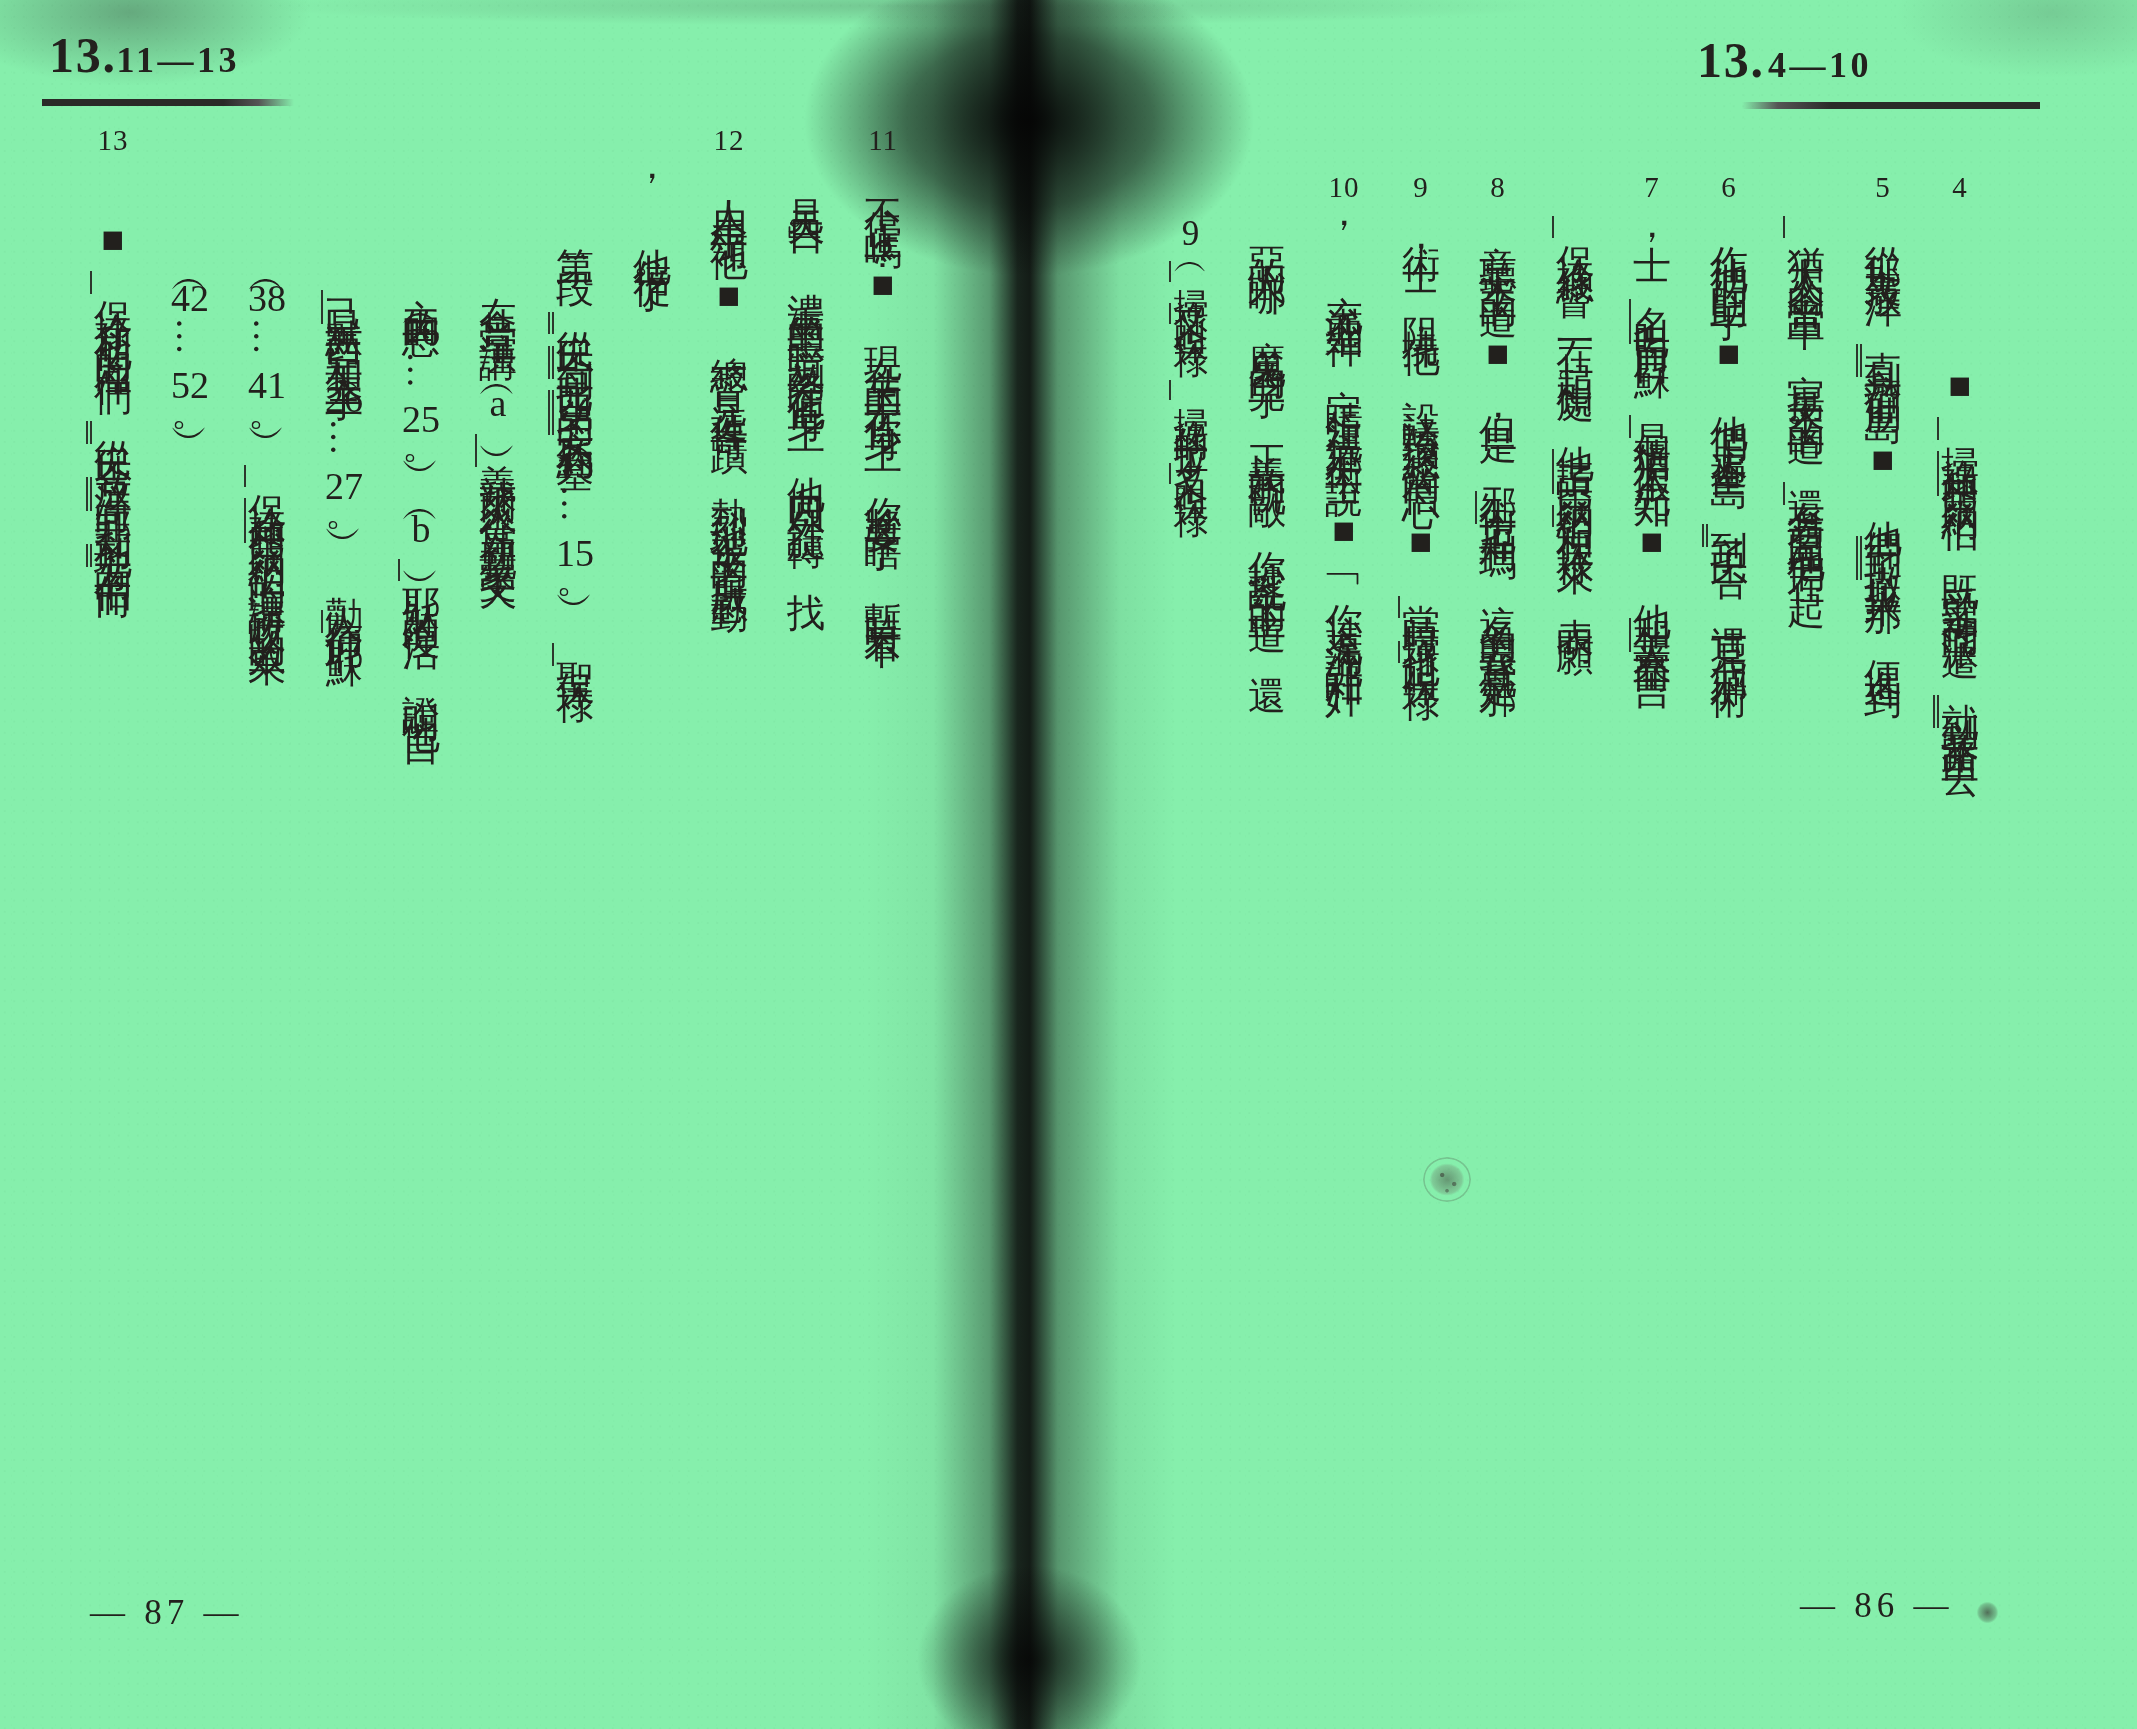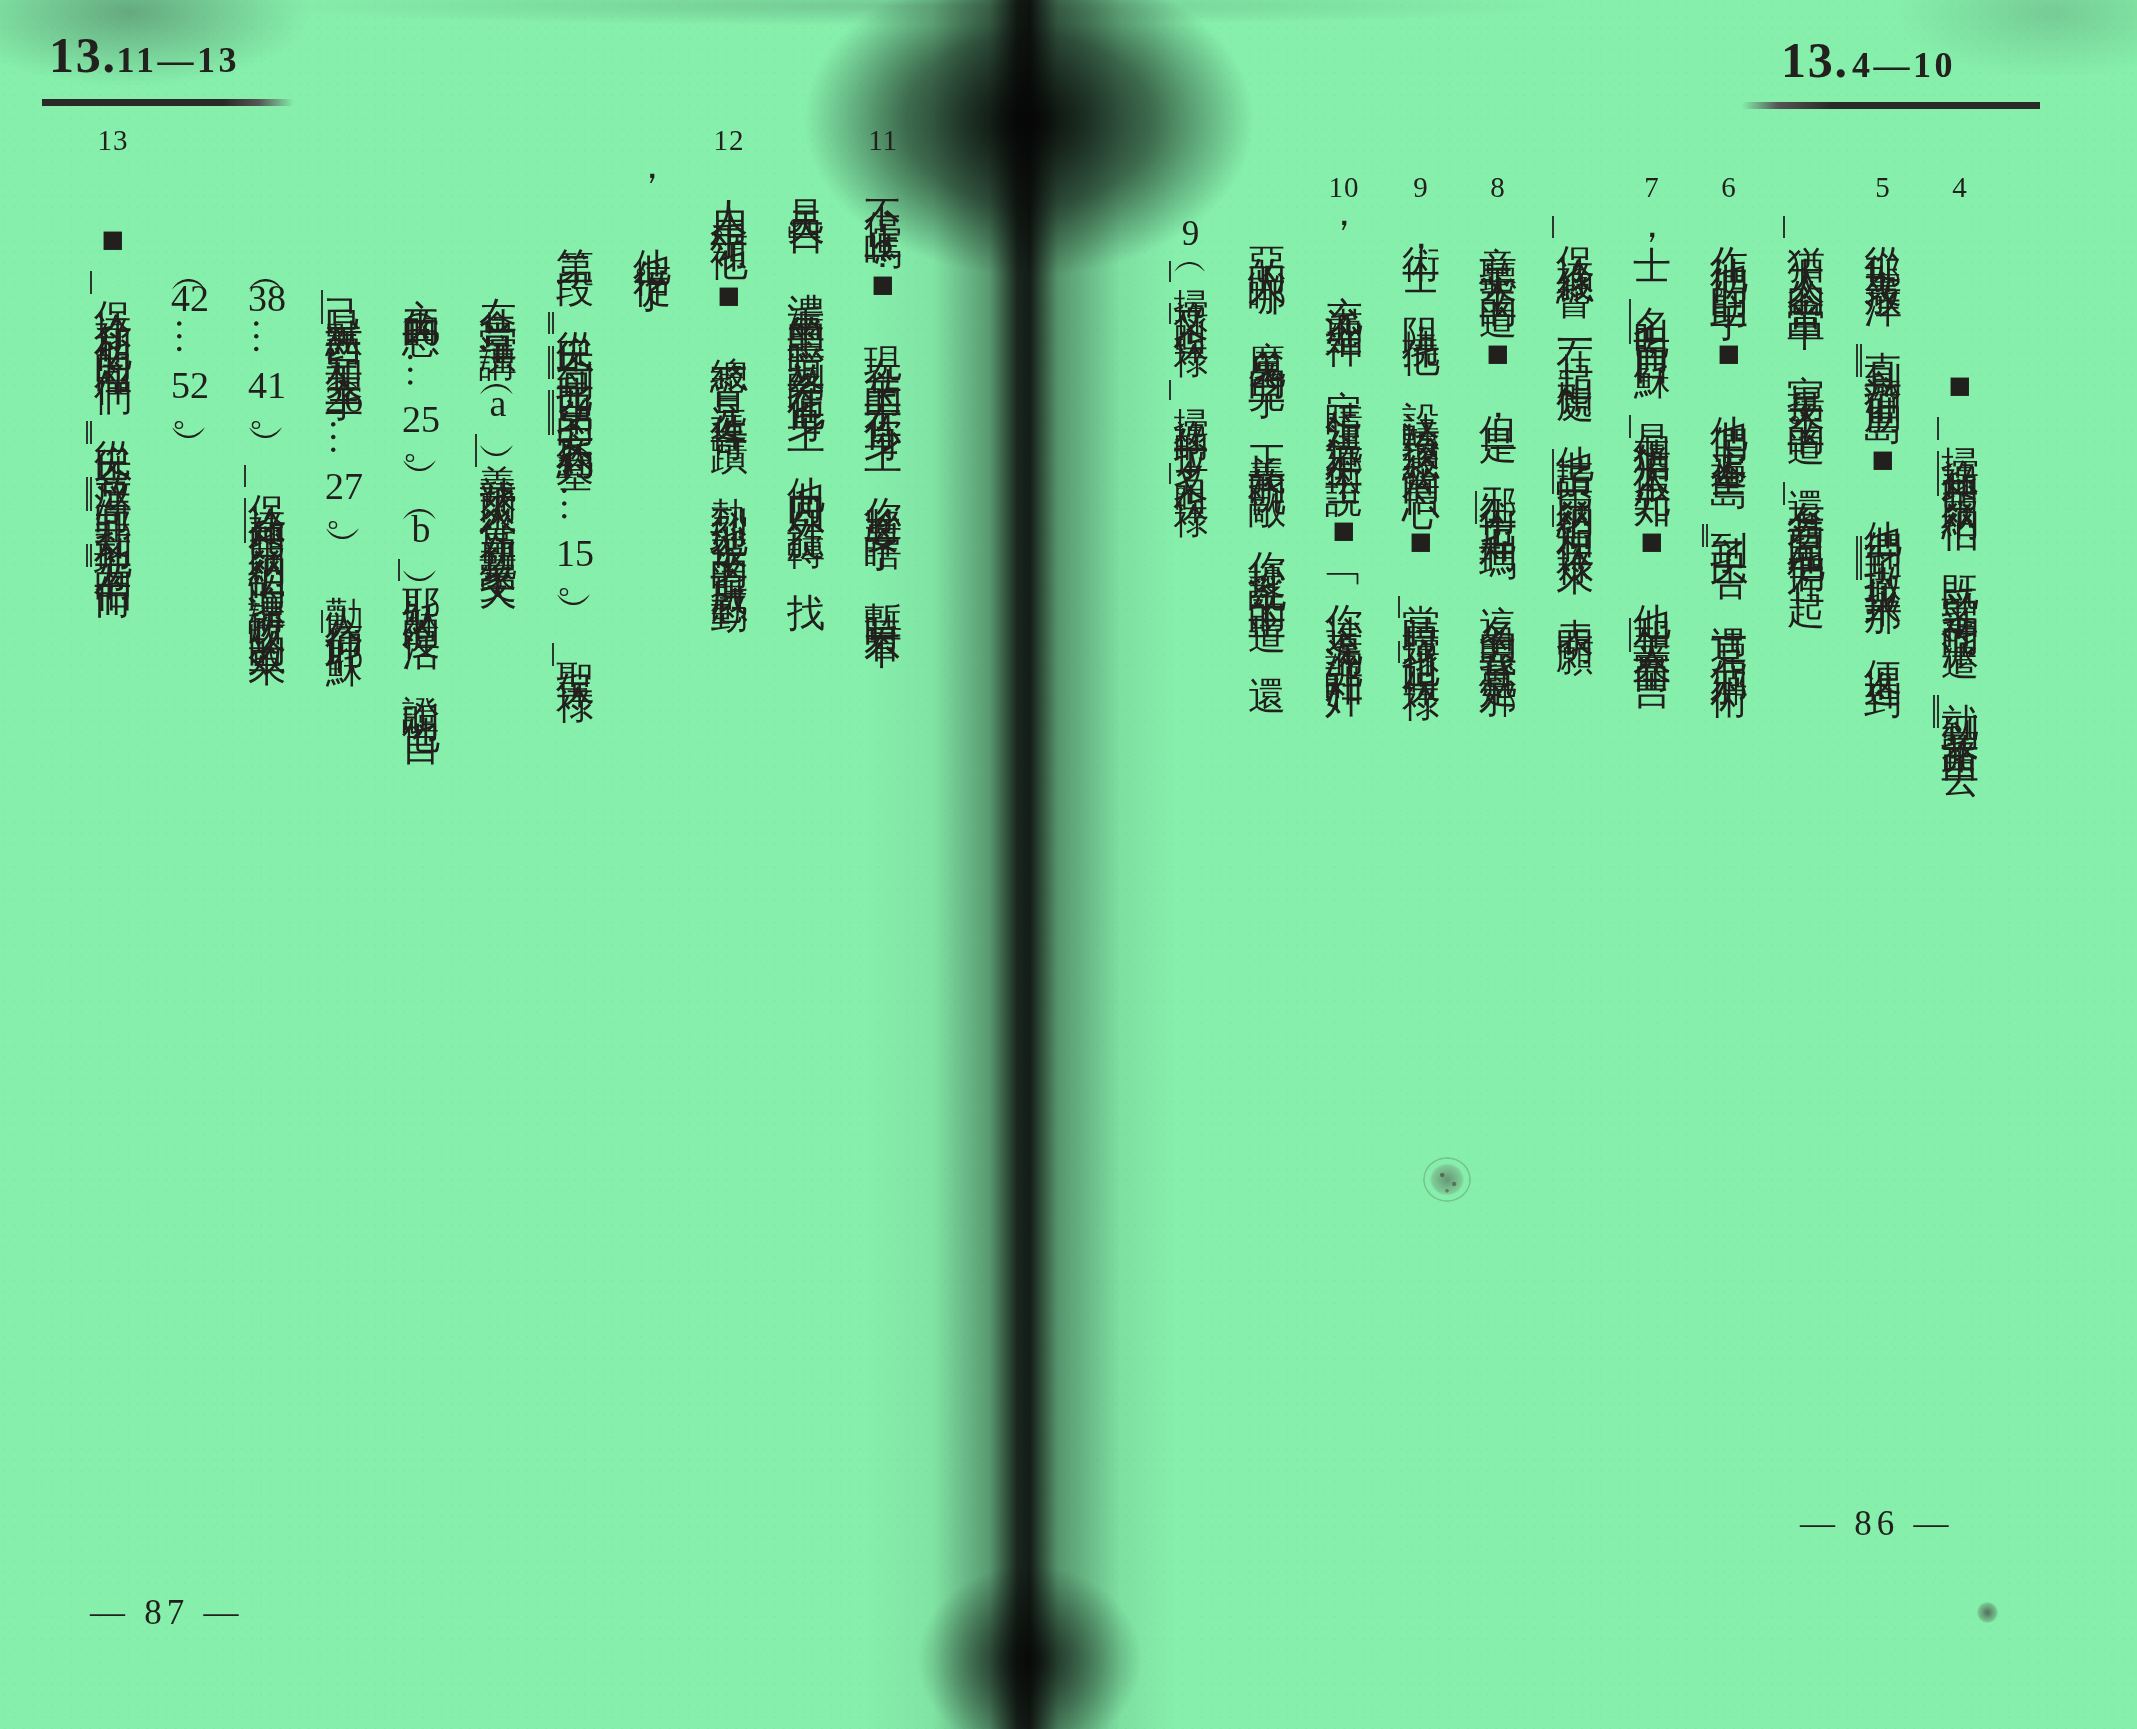--- a/index.html
+++ b/index.html
@@ -40,21 +40,21 @@
   .gutter-bottom{
     position:absolute; left:917px; bottom:-26px; width:225px; height:190px; pointer-events:none;
     background:radial-gradient(closest-side, rgba(5,5,5,.8), rgba(5,5,5,0));
   }
 
   
   .chap-header{position:absolute; white-space:nowrap; font-weight:bold; color:#23211e;}
   .chap-header .chap{font-size:50px; letter-spacing:1.7px;}
   .chap-header .range{font-size:36px; letter-spacing:3.5px;}
   .hdr-left{left:49px; top:26px;}
-  .hdr-right{left:1781px; top:31px;font-family:Liberation Serif, serif;}
+  .hdr-right{left:1697px; top:31px;font-family:Liberation Serif, serif;}
   .hdr-rule{position:absolute; height:7px;}
   .rule-left{left:42px; top:99px; width:252px;
     background:linear-gradient(90deg,#2a2a28 0 72%, #555 86%, rgba(85,85,85,0));}
   .rule-right{left:1742px; top:102px; width:298px;
     background:linear-gradient(270deg,#2a2a28 0 70%, #555 88%, rgba(85,85,85,0));}
 
   
   .columns{
     position:absolute;
     writing-mode:vertical-rl;
@@ -74,21 +74,21 @@
     position:absolute; top:-50px; left:50%; transform:translateX(-50%);
     writing-mode:horizontal-tb; font-size:29px; letter-spacing:0.9px; color:#23211e;
   }
   .tcy{text-combine-upright:all; letter-spacing:0;}
   .pn-person{border-left:2.6px solid rgba(35,33,30,.9);}
   .pn-place{border-left:6px double rgba(35,33,30,.9);}
 
   
   .pagenum{position:absolute; font-size:35px; letter-spacing:5.2px; color:#22201d; white-space:nowrap;}
   .pg-left{left:90px; top:1593px;}
-  .pg-right{left:1800px; top:1504px;}
+  .pg-right{left:1800px; top:1586px;}
 
   
   .ink-stamp{
     position:absolute; left:1423px; top:1157px; width:48px; height:45px; border-radius:50%;
     background:
       radial-gradient(circle at 40% 40%, rgba(55,52,48,.55) 1.7px, transparent 2.6px),
       radial-gradient(circle at 65% 60%, rgba(55,52,48,.5) 1.7px, transparent 2.6px),
       radial-gradient(circle at 50% 75%, rgba(55,52,48,.45) 1.3px, transparent 2.2px),
       radial-gradient(closest-side, rgba(70,66,60,.5), rgba(110,104,96,.25) 62%, rgba(110,104,96,0) 72%);
     box-shadow:inset 0 0 0 1.7px rgba(70,66,60,.25);

